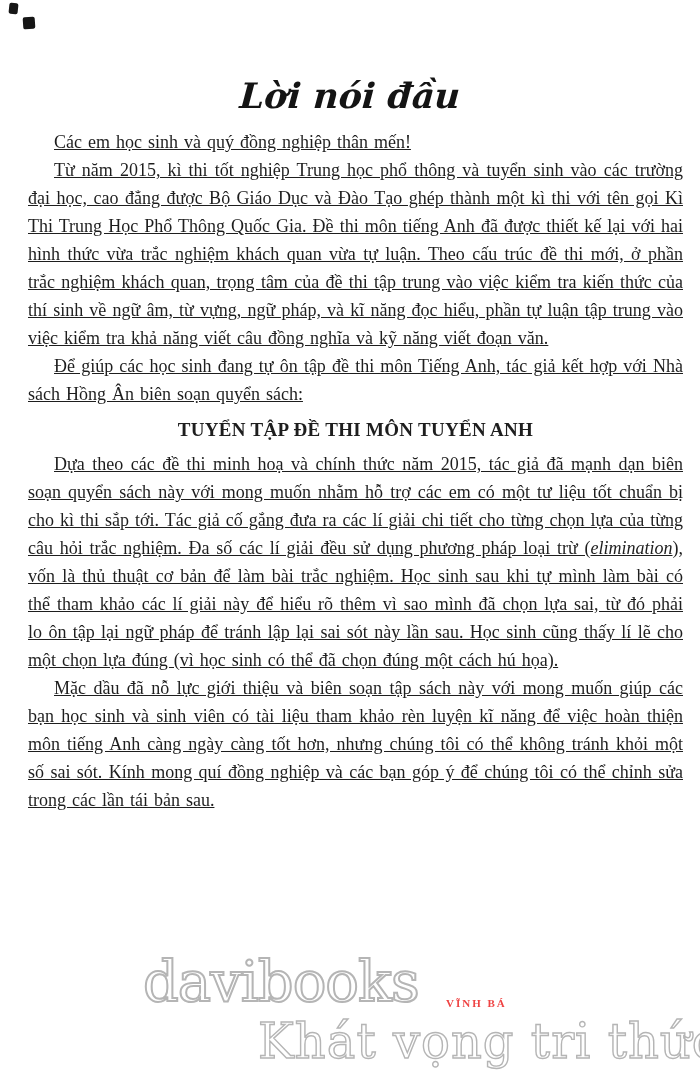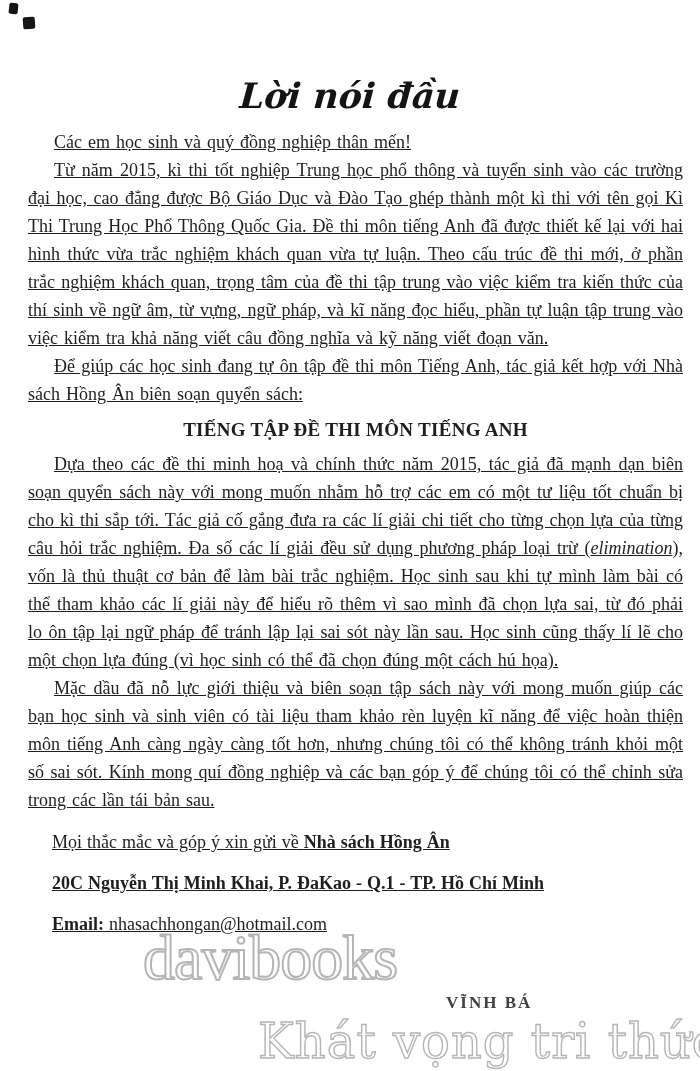--- a/index.html
+++ b/index.html
@@ -59,53 +59,48 @@
   .address-line { font-weight:bold; }
 
   .watermark {
     position:absolute; z-index:1;
     font-family:"DejaVu Serif",serif;
     color:#ffffff;
     -webkit-text-stroke:2px #b5b5b5;
     white-space:nowrap;
     pointer-events:none;
   }
-  .wm-brand  { left:143px; top:912px; font-size:64px; line-height:92px; letter-spacing:-1px;font-family:Liberation Serif, serif; }
+  .wm-brand  { left:143px; top:936px; font-size:56px; line-height:92px; letter-spacing:-1px; }
   .wm-slogan { left:258px; top:1018px; font-size:48px; line-height:46px; letter-spacing:1px; -webkit-text-stroke:1.4px #b5b5b5; }
 
   .author-sig {
     position:absolute; left:446px; top:992px; z-index:3;
-    font-size:17px; line-height:22px; font-weight:bold;
-    letter-spacing:2px; color:#404040;
+    font-size:11px; line-height:22px; font-weight:bold;
+    letter-spacing:2px; color:#ef4444;
     white-space:nowrap;
   }
 </style>
 </head>
 <body>
 
 <div class="page">
 
   <div class="scan-mark mark-1"></div>
   <div class="scan-mark mark-2"></div>
 
   <h1 class="heading">Lời nói đầu</h1>
 
   <div class="content">
     <p>Các em học sinh và quý đồng nghiệp thân mến!</p>
     <p>Từ năm 2015, kì thi tốt nghiệp Trung học phổ thông và tuyển sinh vào các trường đại học, cao đẳng được Bộ Giáo Dục và Đào Tạo ghép thành một kì thi với tên gọi Kì Thi Trung Học Phổ Thông Quốc Gia. Đề thi môn tiếng Anh đã được thiết kế lại với hai hình thức vừa trắc nghiệm khách quan vừa tự luận. Theo cấu trúc đề thi mới, ở phần trắc nghiệm khách quan, trọng tâm của đề thi tập trung vào việc kiểm tra kiến thức của thí sinh về ngữ âm, từ vựng, ngữ pháp, và kĩ năng đọc hiểu, phần tự luận tập trung vào việc kiểm tra khả năng viết câu đồng nghĩa và kỹ năng viết đoạn văn.</p>
     <p>Để giúp các học sinh đang tự ôn tập đề thi môn Tiếng Anh, tác giả kết hợp với Nhà sách Hồng Ân biên soạn quyển sách:</p>
-    <h2 class="book-title">TIẾNG TẬP ĐỀ THI MÔN TIẾNG ANH</h2>
+    <h2 class="book-title">TUYỂN TẬP ĐỀ THI MÔN TUYỂN ANH</h2>
     <p><span>Dựa theo các đề thi minh hoạ và chính thức năm 2015, tác giả đã mạnh dạn biên soạn quyển sách này với mong muốn nhằm hỗ trợ các em có một tư liệu tốt chuẩn bị cho kì thi sắp tới. Tác giả cố gắng đưa ra các lí giải chi tiết cho từng chọn lựa của từng câu hỏi trắc nghiệm. Đa số các lí giải đều sử dụng phương pháp loại trừ (</span><span class="method-italic">elimination</span><span>), vốn là thủ thuật cơ bản để làm bài trắc nghiệm. Học sinh sau khi tự mình làm bài có thể tham khảo các lí giải này để hiểu rõ thêm vì sao mình đã chọn lựa sai, từ đó phải lo ôn tập lại ngữ pháp để tránh lập lại sai sót này lần sau. Học sinh cũng thấy lí lẽ cho một chọn lựa đúng (vì học sinh có thể đã chọn đúng một cách hú họa).</span></p>
     <p>Mặc dầu đã nỗ lực giới thiệu và biên soạn tập sách này với mong muốn giúp các bạn học sinh và sinh viên có tài liệu tham khảo rèn luyện kĩ năng để việc hoàn thiện môn tiếng Anh càng ngày càng tốt hơn, nhưng chúng tôi có thể không tránh khỏi một số sai sót. Kính mong quí đồng nghiệp và các bạn góp ý để chúng tôi có thể chỉnh sửa trong các lần tái bản sau.</p>
 
-    <div class="contact">
-      <p><span>Mọi thắc mắc và góp ý xin gửi về </span><span class="publisher-bold">Nhà sách Hồng Ân</span></p>
-      <p class="address-line">20C Nguyễn Thị Minh Khai, P. ĐaKao - Q.1 - TP. Hồ Chí Minh</p>
-      <p><span class="email-label">Email:</span><span> nhasachhongan@hotmail.com</span></p>
-    </div>
   </div>
 
   <div class="watermark wm-brand">davibooks</div>
   <div class="watermark wm-slogan">Khát vọng tri thức</div>
 
   <div class="author-sig">VĨNH BÁ</div>
 
 </div>
 
 </body></html>

